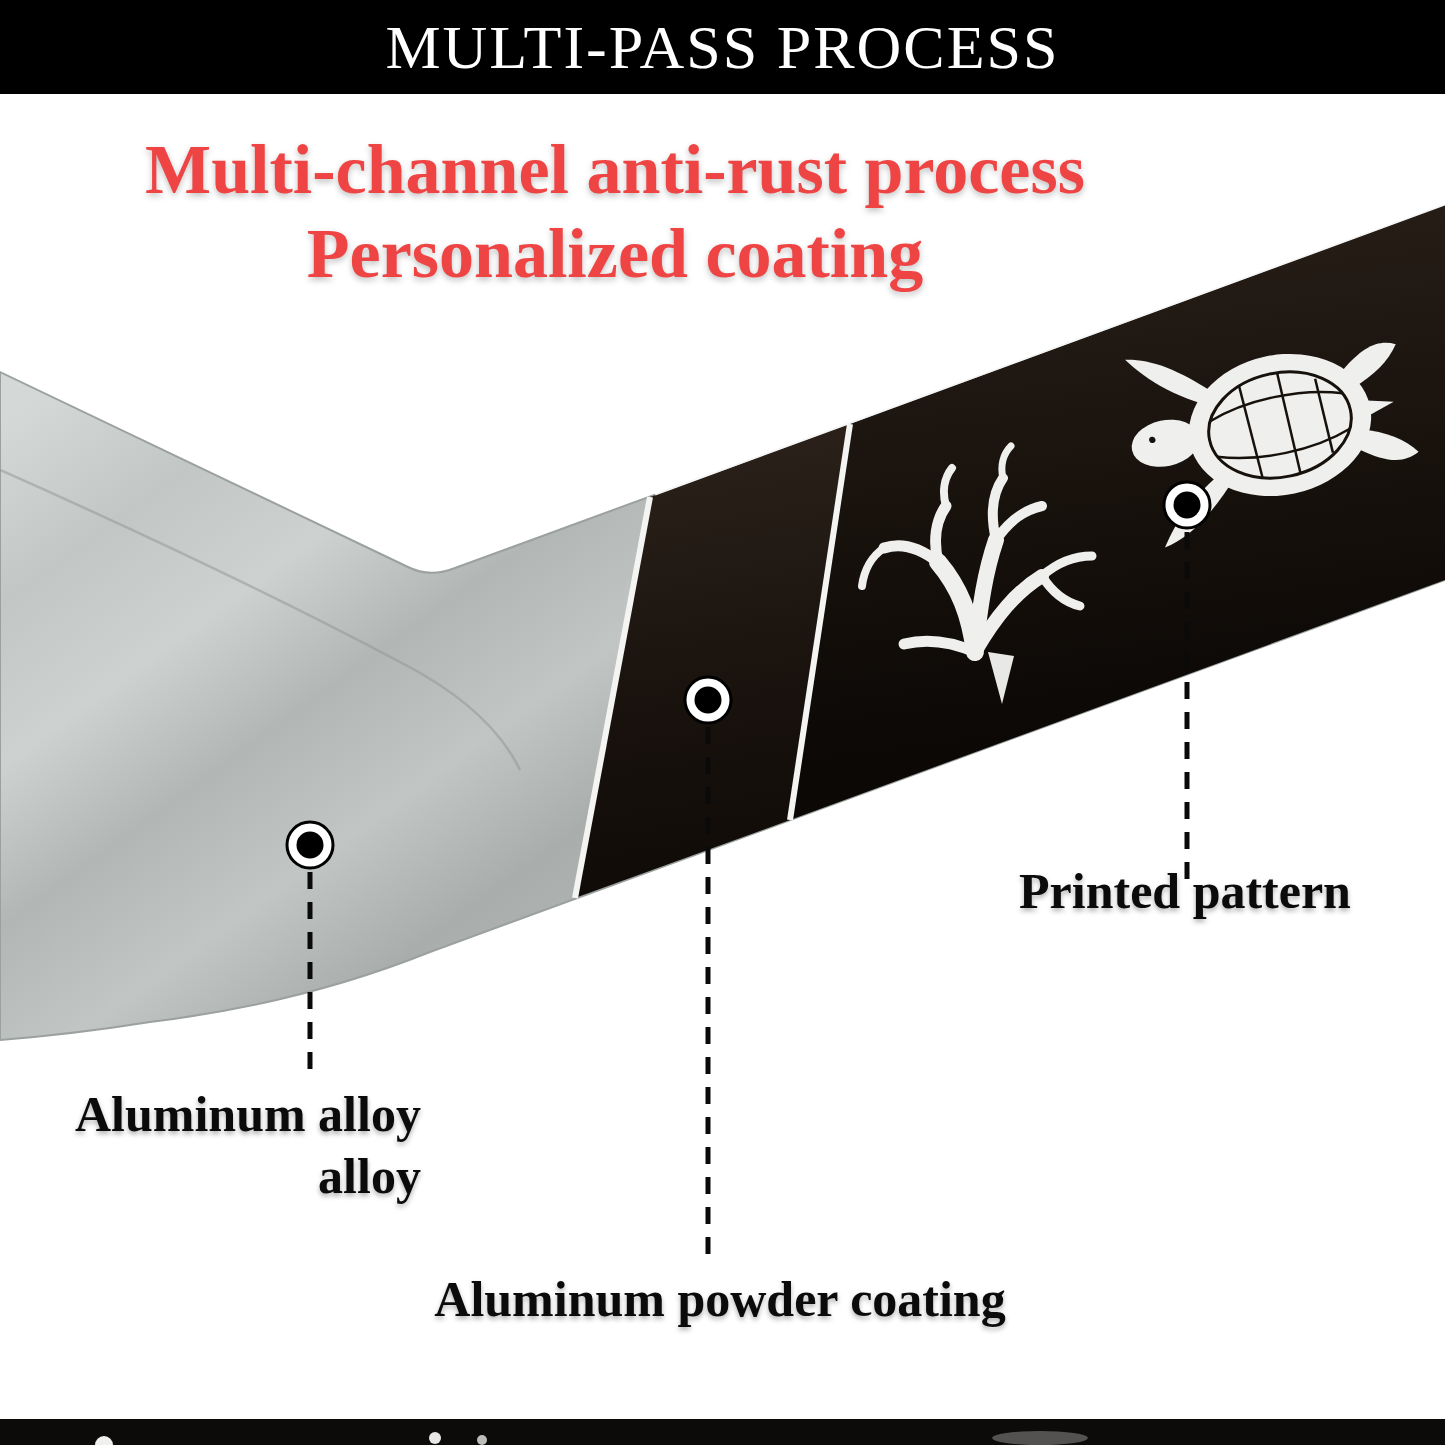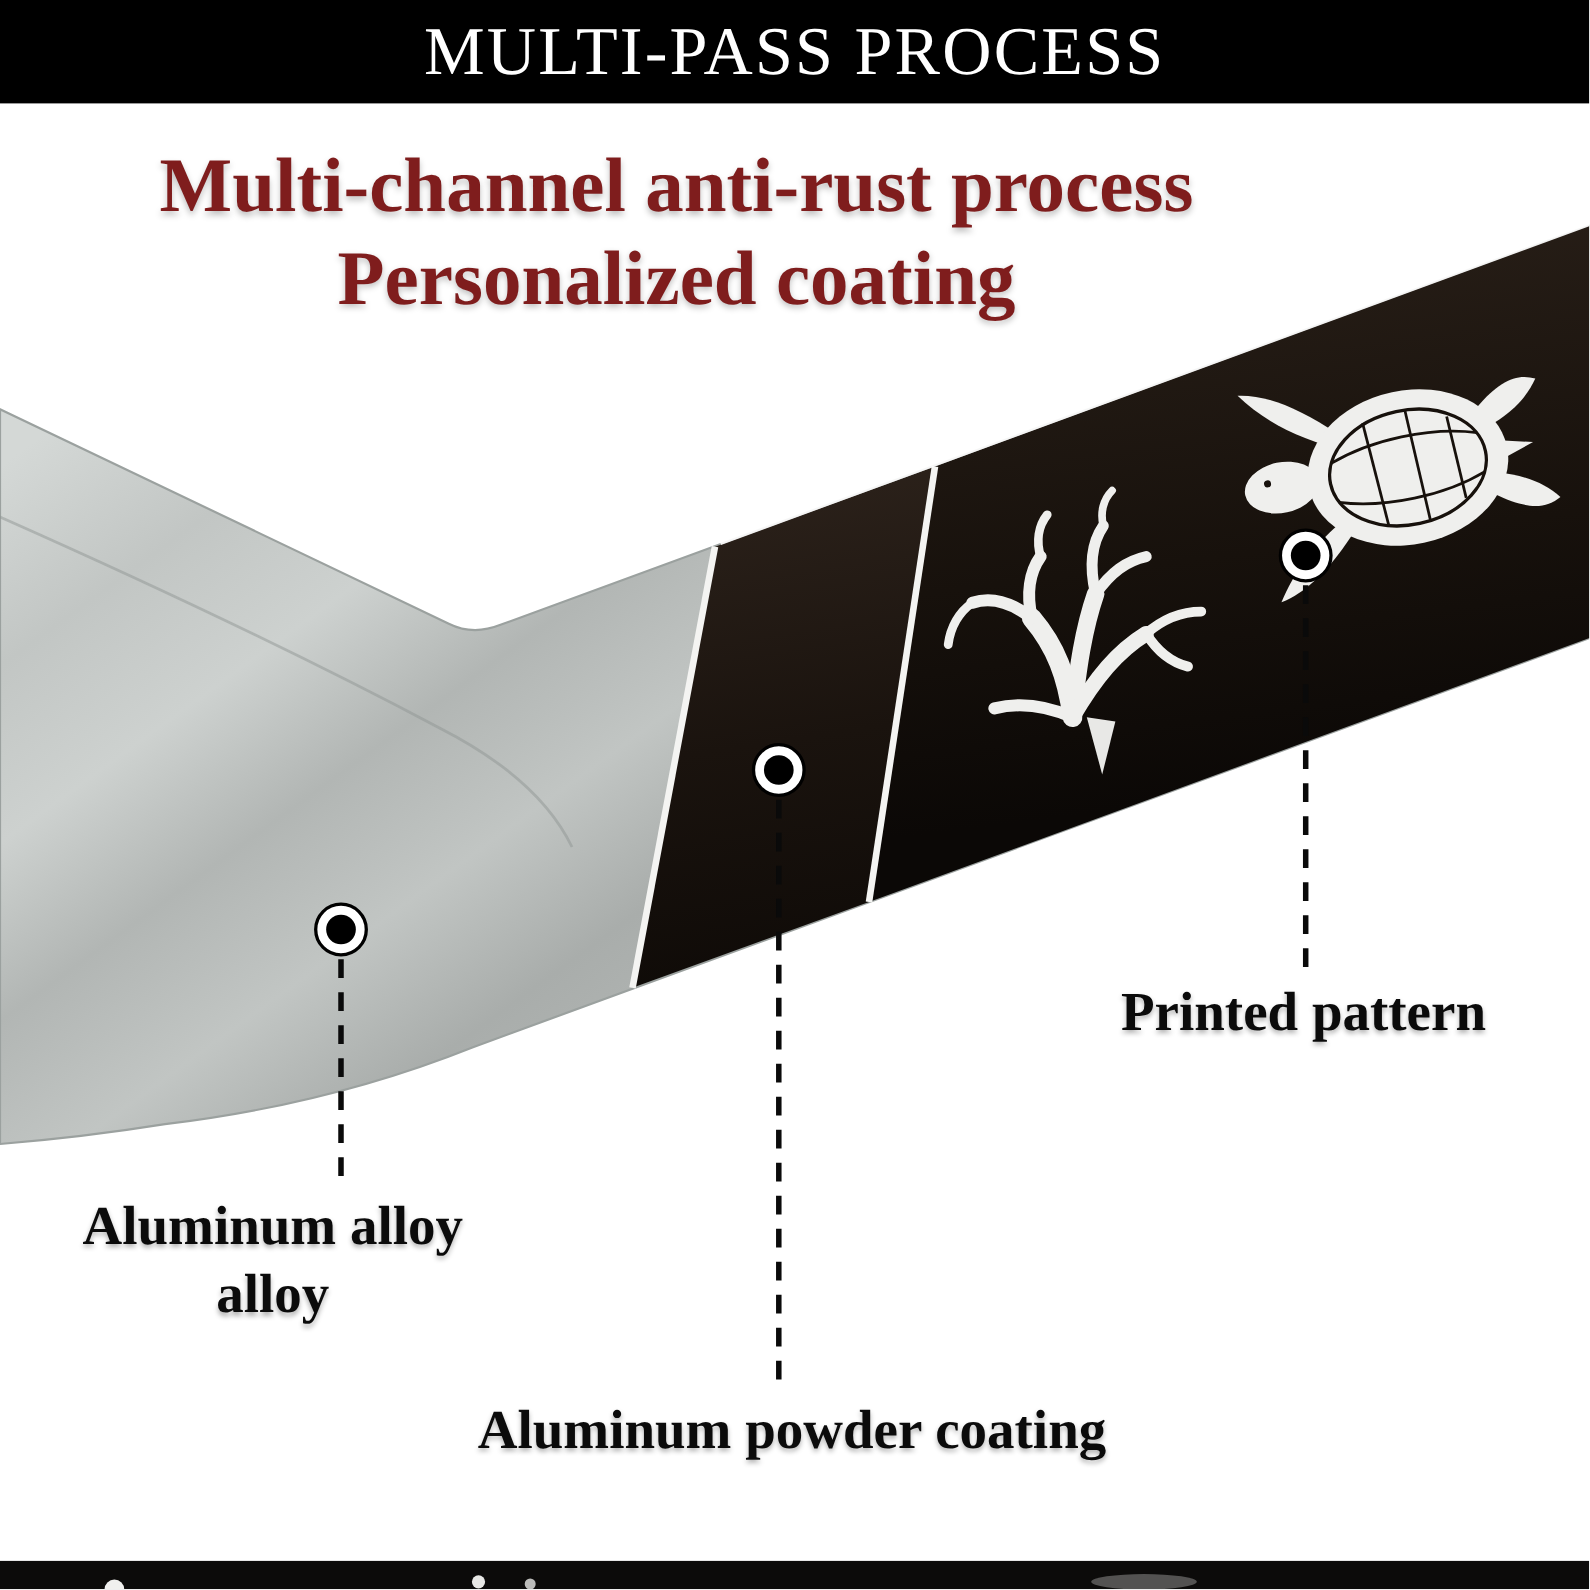--- a/index.html
+++ b/index.html
@@ -15,35 +15,35 @@
     background:#000000;
     display:flex;align-items:center;justify-content:center;
   }
   .banner-title{
     color:#ffffff;font-size:62px;font-weight:400;letter-spacing:2px;
     text-shadow:0 2px 4px rgba(0,0,0,.6);
     white-space:nowrap;
   }
   .headline{
     position:absolute;left:0;top:128px;width:1230px;
-    text-align:center;color:#7f1d1d;
+    text-align:center;color:#ef4444;
   }
   .headline-line{
     font-size:70px;font-weight:700;line-height:84px;
     text-shadow:0 3px 6px rgba(0,0,0,.25);
     white-space:nowrap;
   }
   svg.frame{position:absolute;left:0;top:0;}
   .callout-label{
     position:absolute;color:#0b0b0b;font-weight:700;font-size:50px;line-height:62px;
     text-shadow:0 3px 5px rgba(0,0,0,.3);
   }
-  .label-aluminum{left:75px;top:1083px;text-align:center;}
+  .label-aluminum{left:75px;top:1083px;text-align:right;}
   .label-plastic{left:380px;top:1268px;width:680px;text-align:center;}
-  .label-printed{left:950px;top:888px;width:470px;text-align:center;}
+  .label-printed{left:950px;top:860px;width:470px;text-align:center;}
 </style>
 </head>
 <body>
 
 <div id="page">
 
   <div class="banner">
     <div class="banner-title">MULTI-PASS PROCESS</div>
   </div>
 

